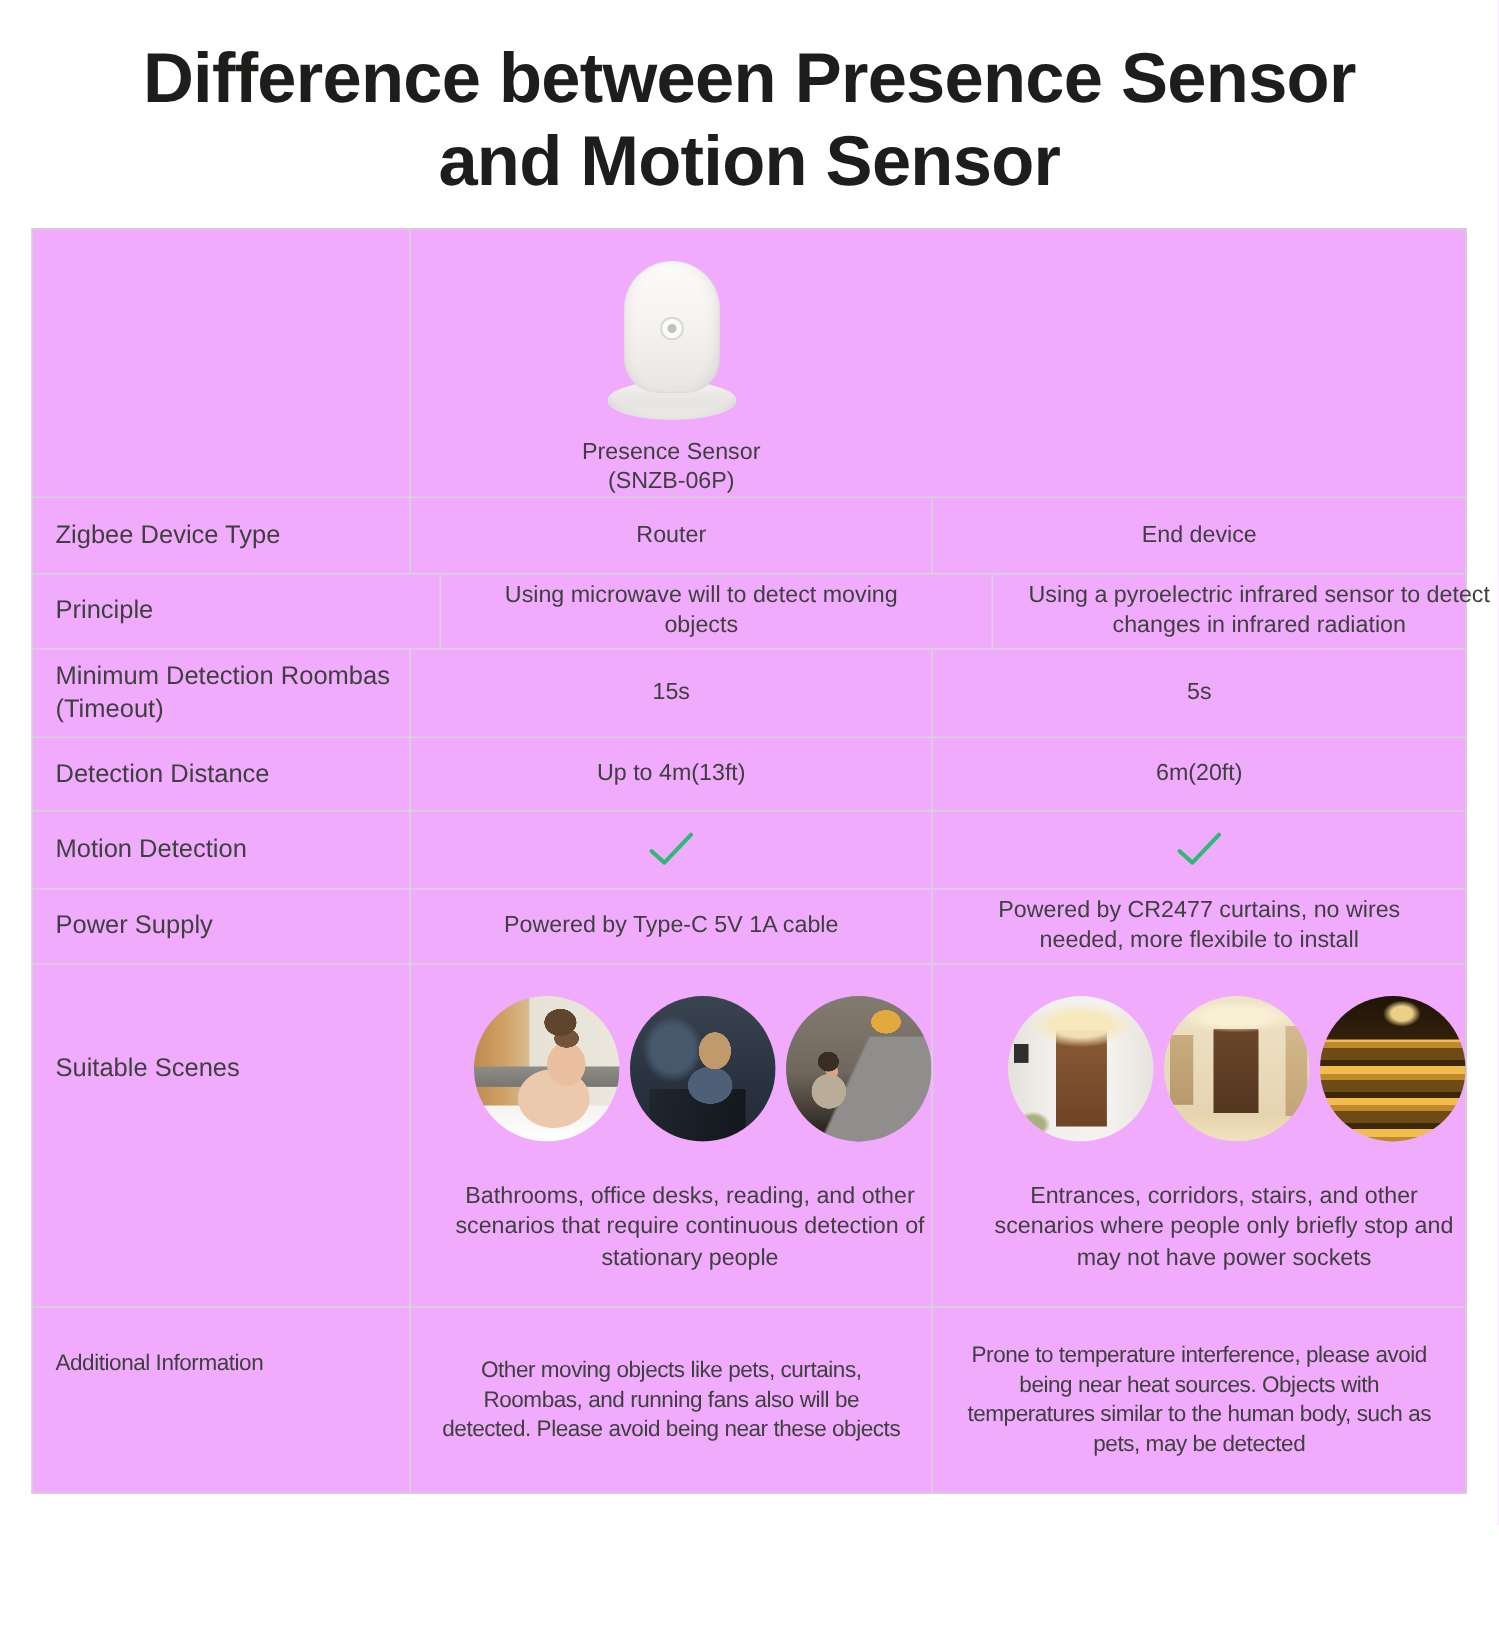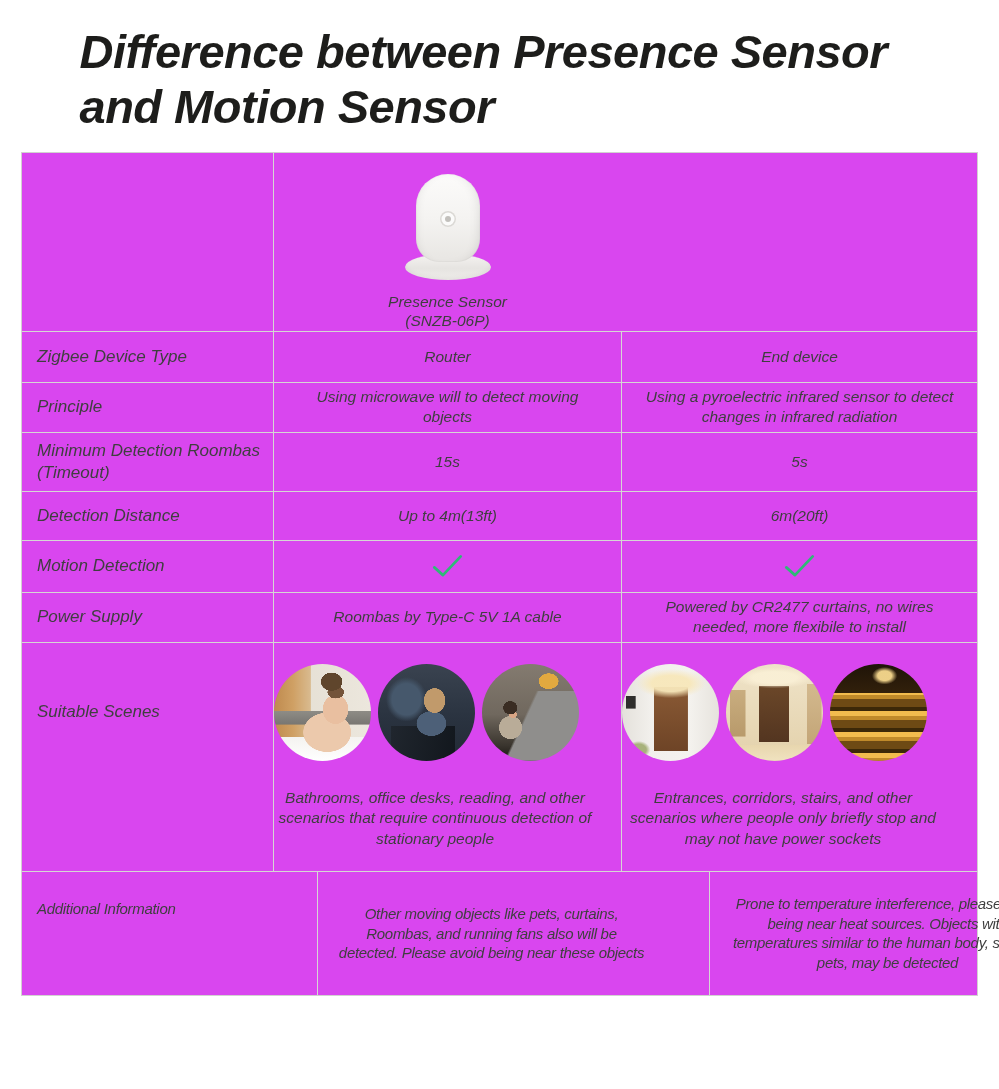--- a/index.html
+++ b/index.html
@@ -6,33 +6,32 @@
   html,body { width: 999px; background: #ffffff; }
   body {
     height: 1089px;
     font-family: "Liberation Sans", "DejaVu Sans", sans-serif;
     color: #3f3f3f;
     overflow: hidden;
   }
   .page-title {
     width: 840px;
     margin: 24px auto 0;
+    text-align: center;
     font-size: 47px;
     line-height: 1.18;
     font-weight: 700;
     letter-spacing: -0.5px;
     color: #1d1d1b;
-    font-style: italic;
   }
   .cmp-table {
     width: 957px;
     margin: 17px 0 0 21px;
     border: 1px solid #d2d2d0;
-    background: #d946ef;
-    font-style: italic;
+    background: #f0abfc;
   }
   .t-row { display: flex; width: 100%; border-top: 1px solid #d6d6d4; }
   .t-row:first-child { border-top: none; }
   .cell { flex: 0 0 auto; }
   .c1 { width: 251px; }
   .c2 { width: 348px; border-left: 1px solid #d6d6d4; }
   .c3 { width: 356px; border-left: 1px solid #d6d6d4; }
   .label-cell {
     display: flex; align-items: center;
     padding: 4px 12px 4px 15px;
@@ -41,28 +40,28 @@
   .value-cell {
     display: flex; align-items: center; justify-content: center;
     text-align: center; padding: 4px 18px;
     font-size: 15.5px; line-height: 1.32;
   }
   .value-cell > span { max-width: 330px; display: inline-block; }
 
   
   .rh-header { height: 178px; }
   .rh-1 { height: 51px; }
-  .rh-2 { height: 50px; }
+  .rh-2 { height: 50px; gap: 20px; }
   .rh-3 { height: 59px; }
   .rh-4 { height: 49px; }
   .rh-5 { height: 52px; }
   .rh-6 { height: 50px; }
   .rh-7 { height: 50px; }
   .rh-scenes { height: 229px; }
-  .rh-add { height: 124px; gap: 44px; }
+  .rh-add { height: 124px; }
 
   
   .header-cell {
     display: flex; flex-direction: column; align-items: center;
     padding-top: 18px; text-align: center;
   }
   .device-name { margin-top: 8px; font-size: 15.5px; line-height: 1.22; color: #3f3f3f; }
 
   
   .device { position: relative; width: 120px; height: 114px; }
@@ -102,21 +101,21 @@
     width: 18px; height: 12px; border-radius: 50%;
     background: #faf9f8; box-shadow: inset 0 0 0 1.5px #dedcd8;
   }
 
   
   .check-icon { width: 31px; height: 24px; display: block; }
 
   
   .scenes-label { align-items: flex-start; padding-top: 58px; }
   .scenes-cell {
-    display: flex; flex-direction: column; align-items: flex-start;
+    display: flex; flex-direction: column; align-items: flex-end;
     padding-top: 21px; text-align: center; font-size: 15.5px; line-height: 1.32;
   }
   .scene-strip { display: flex; gap: 7px; justify-content: center; }
   .sc {
     width: 97px; height: 97px; border-radius: 50%;
     background-repeat: no-repeat; flex: 0 0 auto;
   }
   .scene-caption { margin-top: 27px; max-width: 322px; }
 
   .sc-bathroom {
@@ -270,21 +269,21 @@
       <svg class="check-icon" viewBox="0 0 34 26">
           <path d="M2.5 14.5 L12 23 L31.5 2.5" fill="none" stroke="var(--check,#2fb977)" stroke-width="3" stroke-linecap="round" stroke-linejoin="round"></path>
         </svg>
     </div>
   </div>
 
 
   <div class="t-row rh-7">
     <div class="cell c1 label-cell">Power Supply</div>
     <div class="cell c2 value-cell">
-        <span>Roombas by Type-C 5V 1A cable</span>
+        <span>Powered by Type-C 5V 1A cable</span>
       </div>
     <div class="cell c3 value-cell">
         <span>Powered by CR2477 curtains, no wires needed, more flexibile to install</span>
       </div>
   </div>
 
   <div class="t-row rh-scenes">
     <div class="cell c1 label-cell scenes-label">Suitable Scenes</div>
     <div class="cell c2 scenes-cell">
       <div class="scene-strip">

